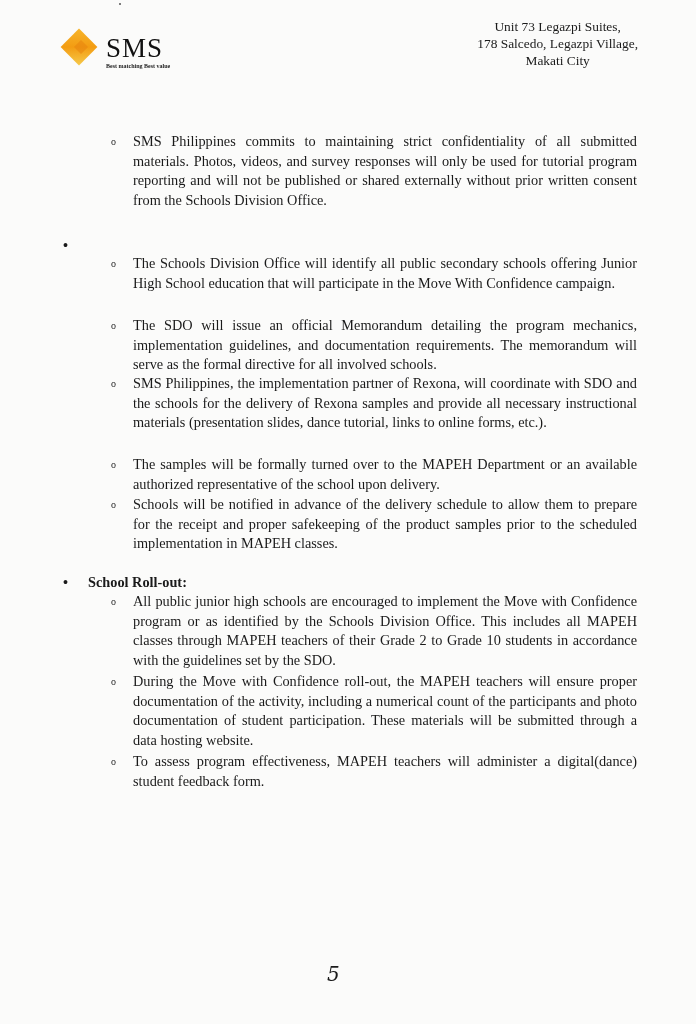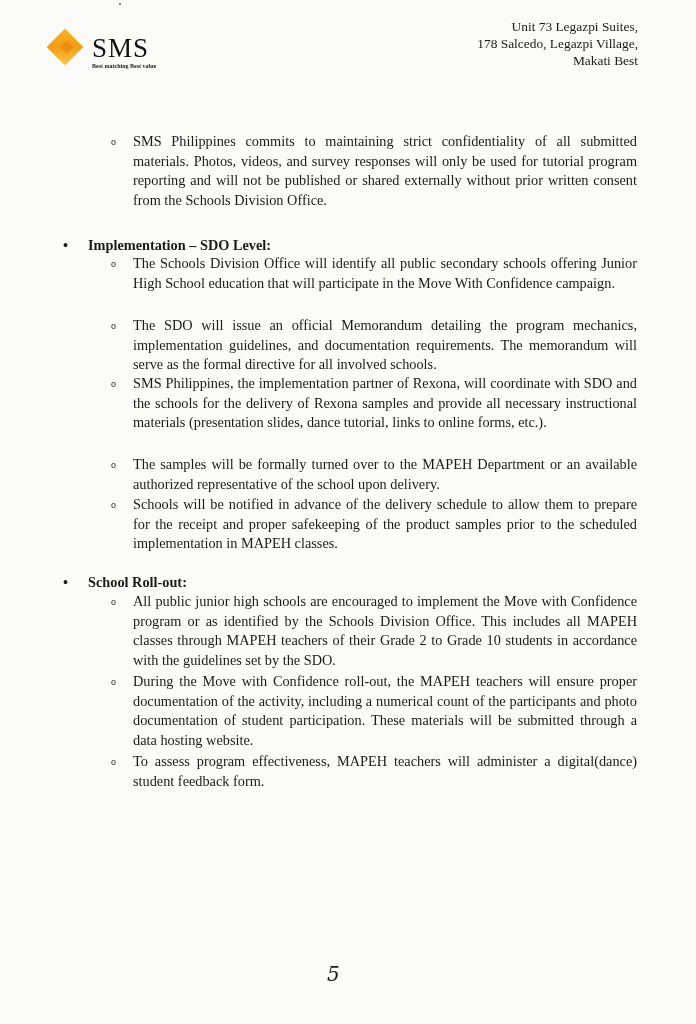--- a/index.html
+++ b/index.html
@@ -1,39 +1,39 @@
 <!DOCTYPE html>
 <html><head>
 <meta charset="utf-8">
 <style>
   html, body { margin: 0; padding: 0; }
   body {
     width: 696px; height: 1024px; background: #fbfbfa; position: relative; overflow: hidden;
     font-family: "Liberation Serif", "DejaVu Serif", serif; color: #1a1a1a;
   }
-  .logo { position: absolute; left: 48px; top: 30px; width: 160px; height: 42px; }
+  .logo { position: absolute; left: 62px; top: 30px; width: 160px; height: 42px; }
   .diamond {
     position: absolute; left: 4px; top: 4px; width: 26px; height: 26px;
     transform: rotate(45deg);
     background: linear-gradient(135deg, #f7b52b 0%, #f39c12 50%, #f6c94a 100%);
   }
   .diamond-inner {
     position: absolute; left: 14px; top: 12px; width: 10px; height: 10px;
     background: #e8850f; transform: rotate(45deg); opacity: 0.6;
   }
   .logo-text {
     position: absolute; left: 44px; top: 3px; font-size: 27px; font-weight: normal;
     letter-spacing: 1px; color: #111; font-family: "Liberation Serif", serif;
   }
   .logo-tag {
     position: absolute; left: 44px; top: 33px; font-size: 6px; font-weight: bold; color: #222;
     font-family: "Liberation Serif", serif; white-space: nowrap;
   }
   .address {
-    position: absolute; right: 58px; top: 18px; text-align: right; font-size: 13.4px; line-height: 17px;
+    position: absolute; right: 58px; top: 18px; text-align: center; font-size: 13.4px; line-height: 17px;
   }
   .content { position: absolute; left: 0; top: 0; width: 696px; }
   .sub {
     position: absolute; left: 133px; width: 504px; font-size: 14.3px; line-height: 19.6px;
     text-align: justify; text-align-last: left;
   }
   .sub .mk {
     position: absolute; left: -22px; top: 0; font-size: 10px; line-height: 19.6px;
   }
   .head {
@@ -54,33 +54,32 @@
 <div class="logo">
   <div class="diamond"></div>
   <div class="diamond-inner"></div>
   <div class="logo-text">SMS</div>
   <div class="logo-tag">Best matching Best value</div>
 </div>
 
 <div class="address">
   <div>Unit 73 Legazpi Suites,</div>
   <div>178 Salcedo, Legazpi Village,</div>
-  <div>Makati Best</div>
+  <div>Makati City</div>
 </div>
 
 <div class="content">
 
   <div class="sub" style="top:132px;">
     <span class="mk">o</span>
     <span>SMS Philippines commits to maintaining strict confidentiality of all submitted materials. Photos, videos, and survey responses will only be used for tutorial program reporting and will not be published or shared externally without prior written consent from the Schools Division Office.</span>
   </div>
 
   <div class="head" style="top:236px;">
     <span class="bul">•</span>
-    <span>Implementation – SDO Level:</span>
   </div>
 
   <div class="sub" style="top:254px;">
     <span class="mk">o</span>
     <span>The Schools Division Office will identify all public secondary schools offering Junior High School education that will participate in the Move With Confidence campaign.</span>
   </div>
   <div class="sub" style="top:316px;">
     <span class="mk">o</span>
     <span>The SDO will issue an official Memorandum detailing the program mechanics, implementation guidelines, and documentation requirements. The memorandum will serve as the formal directive for all involved schools.</span>
   </div>

